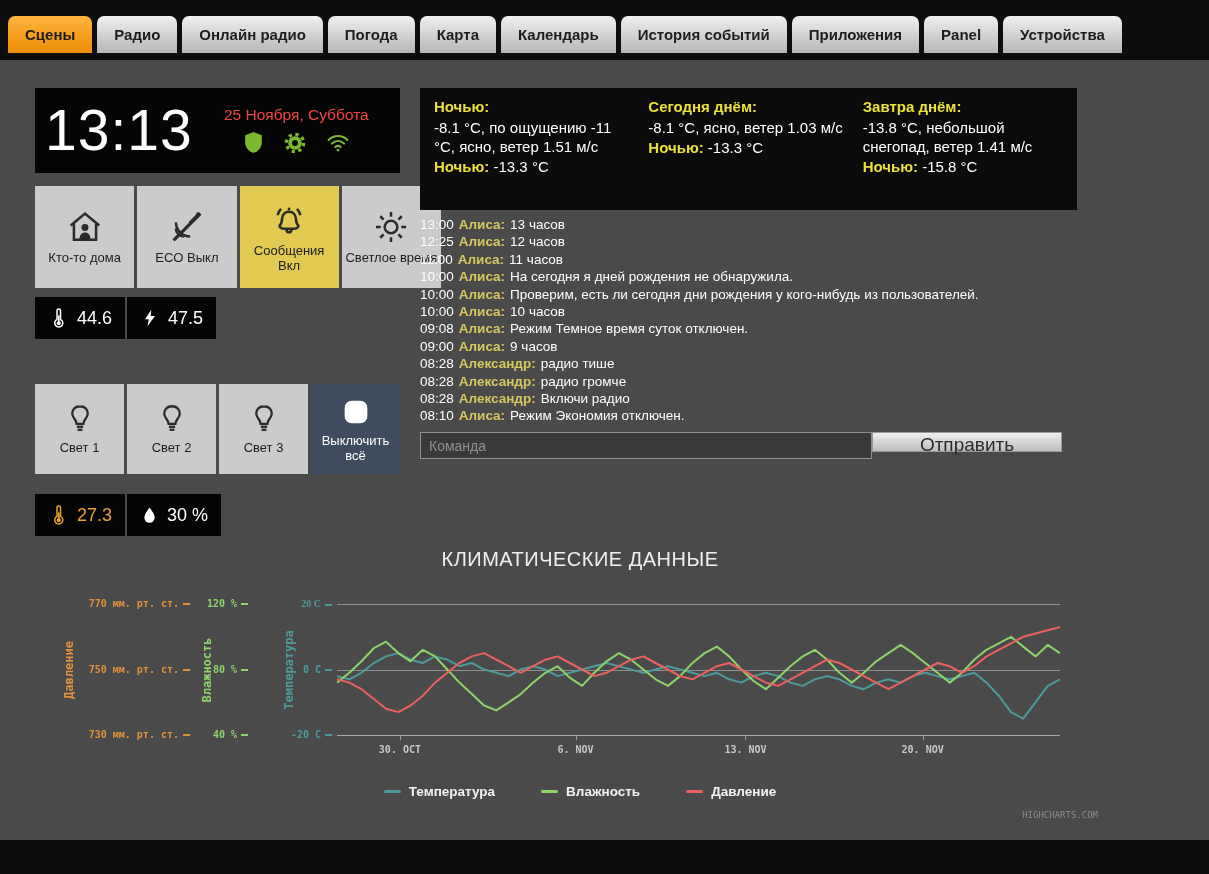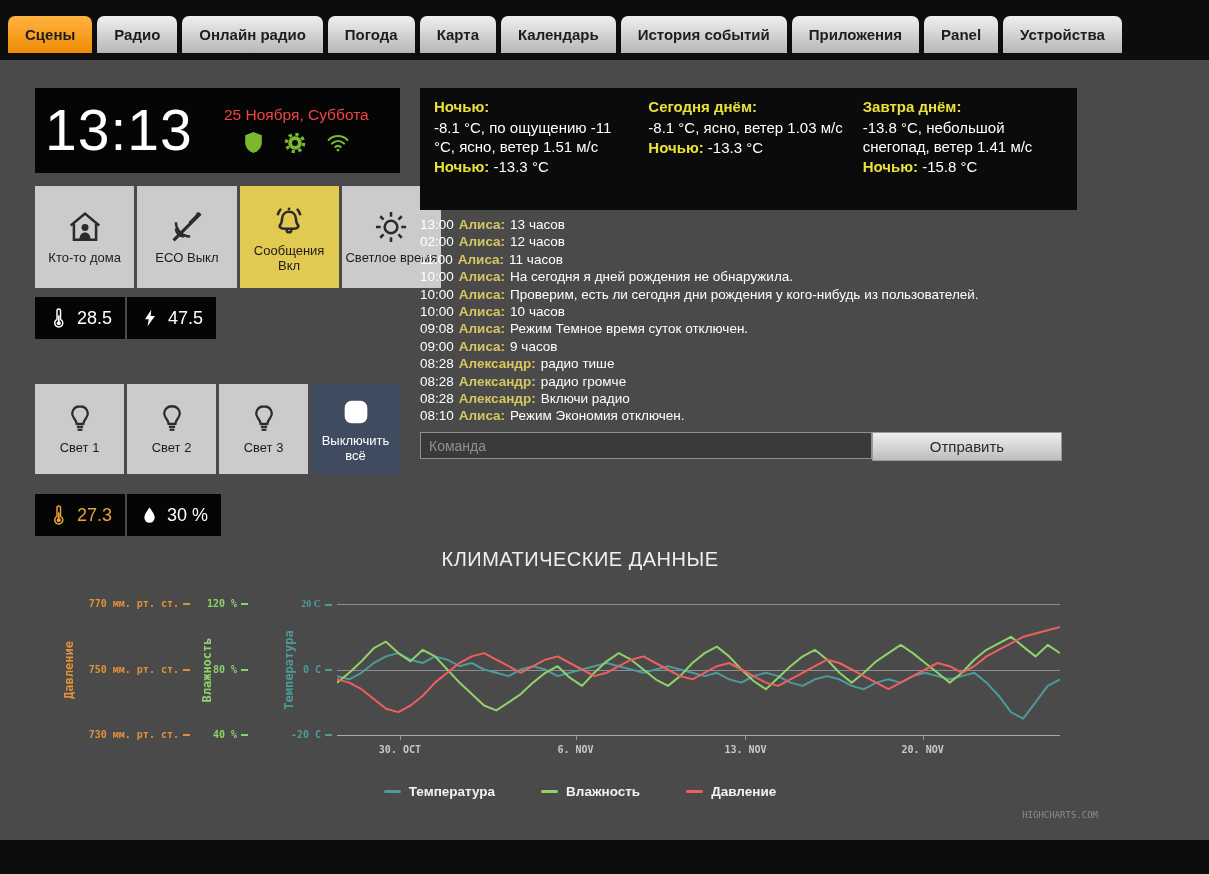--- a/index.html
+++ b/index.html
@@ -43,22 +43,22 @@
   .weather-night-label{color:#e9e13a;font-weight:bold;}
 
   .log{position:absolute;left:420px;top:216px;width:662px;}
   .log-row{color:#fff;font-size:13.5px;line-height:17.4px;white-space:nowrap;}
   .log-time{margin-right:5px;margin-top:34px;}
   .log-name{font-weight:bold;color:#d6c75f;margin-right:5px;}
 
   .command-input{position:absolute;left:420px;top:432px;width:434px;height:25px;background:#3a3a3a;
                  border:1px solid #8f8f8f;color:#d6d6d6;font-size:14px;padding:0 8px;font-family:inherit;}
   .command-input::placeholder{color:#8f8f8f;}
-  .send-btn{position:absolute;left:872px;top:432px;width:190px;height:29px;background:linear-gradient(#efefef,#bdbdbd);
-            border:1px solid #999;color:#2b2b2b;font-size:15px;font-family:inherit;cursor:pointer;}
+  .send-btn{position:absolute;left:872px;top:432px;width:190px;height:20px;background:linear-gradient(#efefef,#bdbdbd);
+            border:1px solid #999;color:#2b2b2b;font-size:19px;font-family:inherit;cursor:pointer;}
 
   .chart-section{position:absolute;left:60px;top:548px;width:1040px;height:292px;}
   .chart-title{text-align:center;color:#efefef;font-size:20px;letter-spacing:0.5px;margin:0;font-weight:normal;}
   #chart-canvas{position:absolute;left:0;top:42px;width:1040px;height:246px;}
   .axis-title{position:absolute;writing-mode:vertical-rl;transform:translateY(-50%) rotate(180deg);
               font-weight:bold;font-size:12px;font-family:"DejaVu Sans Mono",monospace;}
   .tick-row{position:absolute;font-family:"DejaVu Sans Mono",monospace;font-weight:bold;font-size:10px;
             text-align:right;line-height:13px;white-space:nowrap;}
   .tick-dash{display:inline-block;width:7px;height:2px;margin-left:4px;vertical-align:middle;}
   .gridline{position:absolute;height:1px;background:#8f8f8f;}
@@ -178,21 +178,21 @@
 
   <div class="sensor-row" id="sensors-top">
       <div class="sensor-cell">
         <span class="sensor-icon">
           <svg viewBox="0 0 24 26" width="21" height="25" fill="none" stroke="#ffffff" stroke-width="1.7">
             <path d="M10.3 4.2 a2 2 0 0 1 4 0 V14 a4.6 4.6 0 1 1 -4 0 Z"></path>
             <circle cx="12.3" cy="18.3" r="2.3" fill="#ffffff" stroke="none"></circle>
             <line x1="12.3" y1="17" x2="12.3" y2="9.5" stroke-width="2"></line>
           </svg>
         </span>
-        <span style="color: rgb(255, 255, 255);">28.5</span>
+        <span style="color: rgb(255, 255, 255);">44.6</span>
       </div>
       <div class="sensor-cell">
         <span class="sensor-icon">
           <svg viewBox="0 0 24 24" width="20" height="24">
             <path d="M13.5 2 L6 13.5 H10.5 L9 22 L18 9.5 H12.8 Z" fill="#ffffff"></path>
           </svg>
         </span>
         <span style="color: rgb(255, 255, 255);">47.5</span>
       </div>
     </div>
@@ -272,21 +272,21 @@
       </div>
       <div class="weather-col">
         <div class="weather-title">Завтра днём:</div>
         <div class="weather-body">-13.8 °C, небольшой снегопад, ветер 1.41 м/с</div>
         <div class="weather-night"><span class="weather-night-label">Ночью:</span><span> -15.8 °C</span></div>
       </div>
     </div>
 
   <div class="log" id="log">
       <div class="log-row"><span class="log-time">13:00</span><span class="log-name">Алиса:</span><span class="log-text">13 часов</span></div>
-      <div class="log-row"><span class="log-time">02:00</span><span class="log-name">Алиса:</span><span class="log-text">12 часов</span></div>
+      <div class="log-row"><span class="log-time">12:25</span><span class="log-name">Алиса:</span><span class="log-text">12 часов</span></div>
       <div class="log-row"><span class="log-time">11:00</span><span class="log-name">Алиса:</span><span class="log-text">11 часов</span></div>
       <div class="log-row"><span class="log-time">10:00</span><span class="log-name">Алиса:</span><span class="log-text">На сегодня я дней рождения не обнаружила.</span></div>
       <div class="log-row"><span class="log-time">10:00</span><span class="log-name">Алиса:</span><span class="log-text">Проверим, есть ли сегодня дни рождения у кого-нибудь из пользователей.</span></div>
       <div class="log-row"><span class="log-time">10:00</span><span class="log-name">Алиса:</span><span class="log-text">10 часов</span></div>
       <div class="log-row"><span class="log-time">09:08</span><span class="log-name">Алиса:</span><span class="log-text">Режим Темное время суток отключен.</span></div>
       <div class="log-row"><span class="log-time">09:00</span><span class="log-name">Алиса:</span><span class="log-text">9 часов</span></div>
       <div class="log-row"><span class="log-time">08:28</span><span class="log-name">Александр:</span><span class="log-text">радио тише</span></div>
       <div class="log-row"><span class="log-time">08:28</span><span class="log-name">Александр:</span><span class="log-text">радио громче</span></div>
       <div class="log-row"><span class="log-time">08:28</span><span class="log-name">Александр:</span><span class="log-text">Включи радио</span></div>
       <div class="log-row"><span class="log-time">08:10</span><span class="log-name">Алиса:</span><span class="log-text">Режим Экономия отключен.</span></div>

